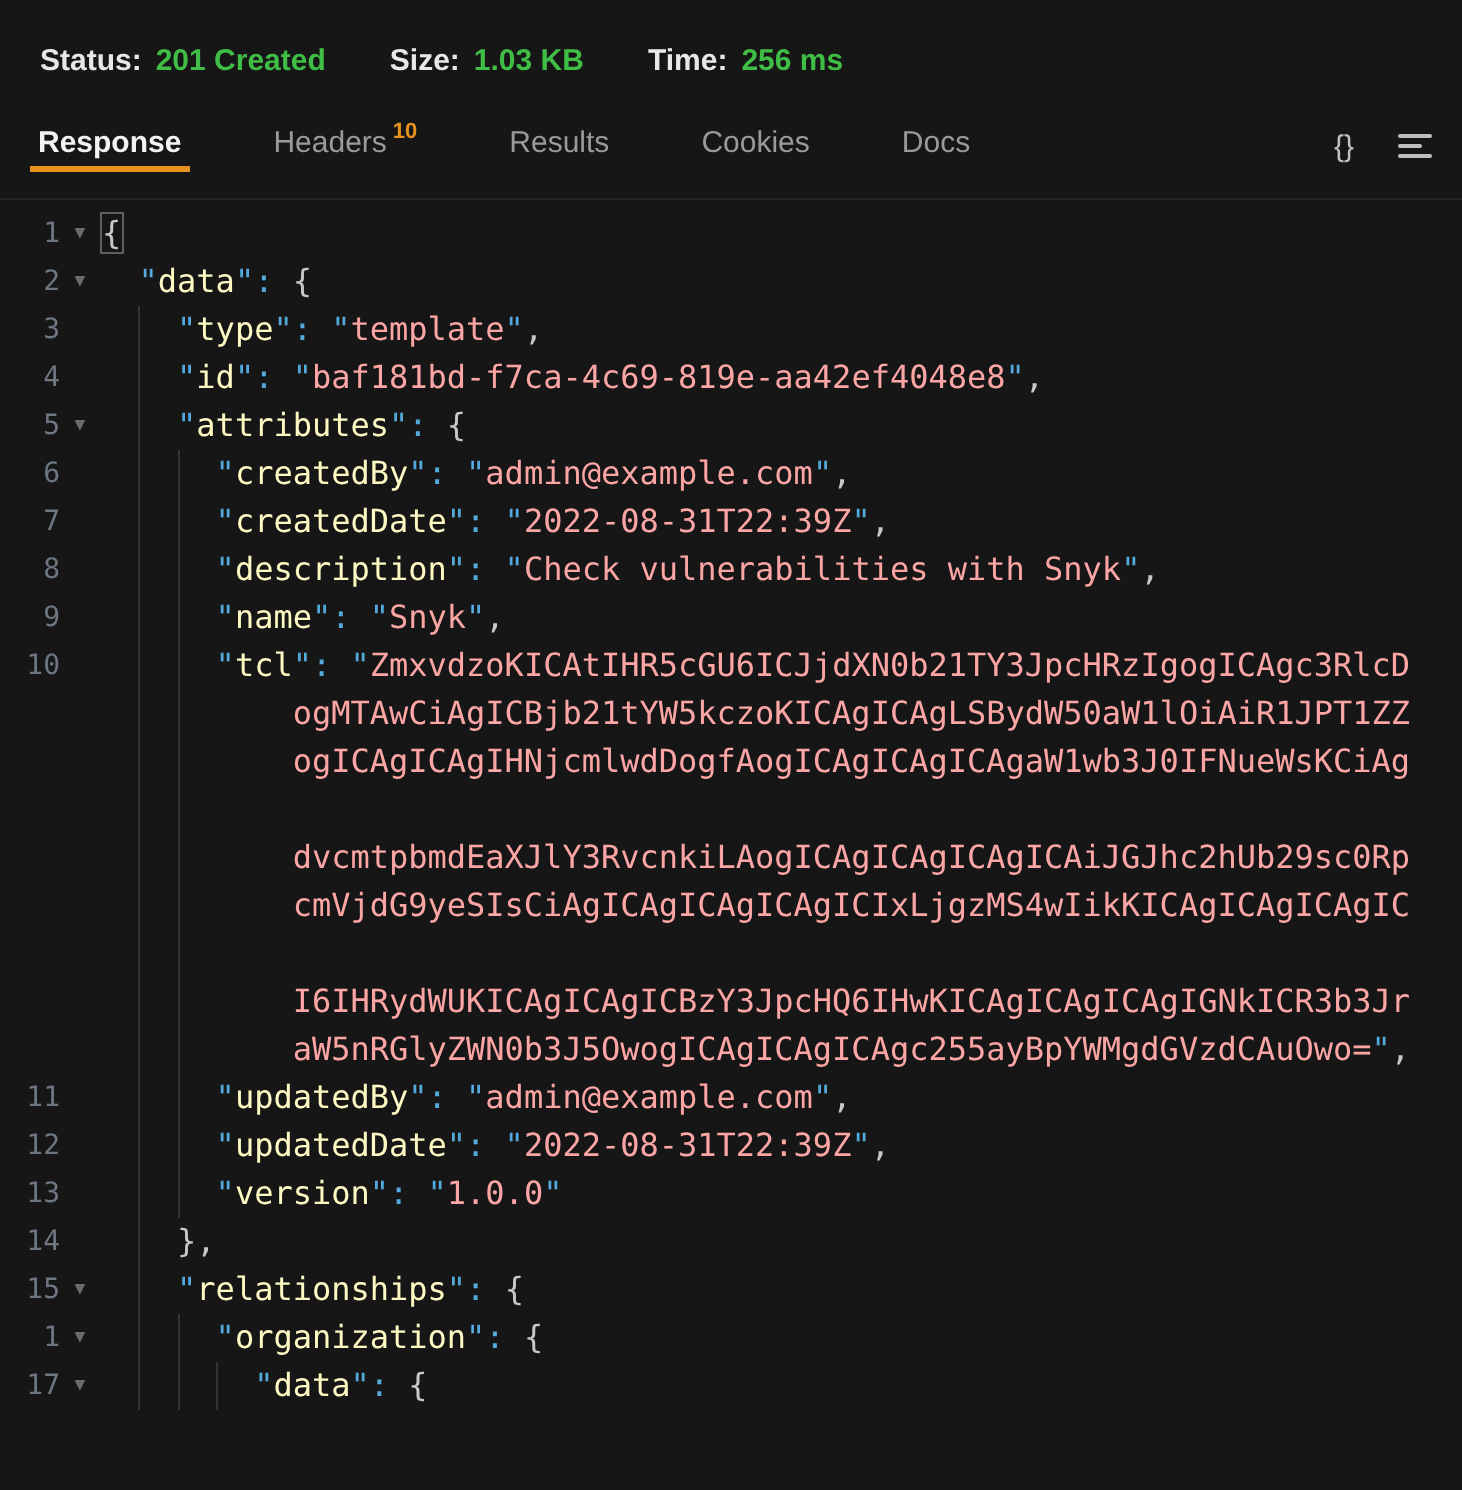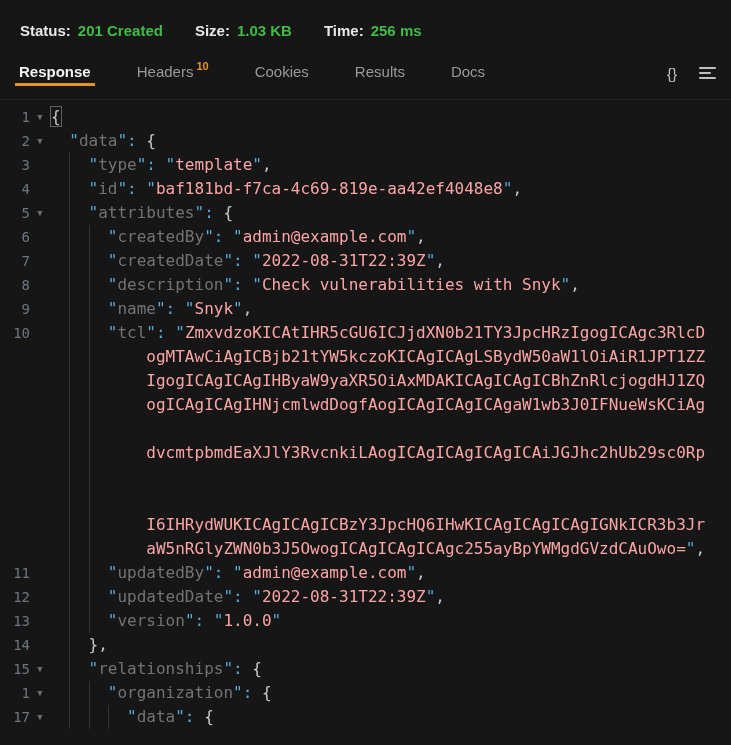--- a/index.html
+++ b/index.html
@@ -26,21 +26,21 @@
   .menu-icon i:nth-child(1){ width:17px; } .menu-icon i:nth-child(2){ width:12px; } .menu-icon i:nth-child(3){ width:17px; }
 
   
   .code-area { padding-top:5px; font-family:"DejaVu Sans Mono", monospace; font-size:16px; }
   .code-row { display:flex; height:24px; line-height:24px; white-space:pre; }
   .gutter { width:50px; flex:none; display:flex; }
   .line-num { width:30px; text-align:right; color:#6e7681; font-size:14px; line-height:24px; }
   .fold { width:20px; text-align:center; color:#6a6a6a; font-size:9px; line-height:24px; cursor:pointer; }
   .content { position:relative; white-space:pre; flex:1; }
   .guide { position:absolute; top:0; bottom:0; width:1px; background:#343434; }
-  .t-q { color:#55aadd; } .t-k { color:#737373; } .t-v { color:#fca5a5; }
+  .t-q { color:#55aadd; } .t-k { color:#fef9c3; } .t-v { color:#fca5a5; }
   .t-p { color:#c8c8c8; } .t-sp { color:#c8c8c8; }
   .t-bx { color:#c8c8c8; border:1px solid #5f5f5f; }
 </style>
 </head>
 <body>
 
 <div class="app">
 
   <div class="status-bar">
     <div class="sgroup">
@@ -60,24 +60,24 @@
   <div class="tab-bar">
     <div class="tab-list">
         <div class="tab active">
           <span>Response</span>
         </div>
         <div class="tab">
           <span>Headers</span>
           <span class="badge">10</span>
         </div>
         <div class="tab">
-          <span>Cookies</span>
+          <span>Results</span>
         </div>
         <div class="tab">
-          <span>Results</span>
+          <span>Cookies</span>
         </div>
         <div class="tab">
           <span>Docs</span>
         </div>
       </div>
     <div class="tab-actions">
       <span class="braces-icon">{}</span>
       <span class="menu-icon">
           <i></i>
           <i></i>
@@ -92,25 +92,24 @@
         <div class="code-row"><div class="gutter"><span class="line-num">2</span><span class="fold">▼</span></div><div class="content"><span class="t-sp">  </span><span class="t-q">"</span><span class="t-k">data</span><span class="t-q">": </span><span class="t-p">{</span></div></div>
         <div class="code-row"><div class="gutter"><span class="line-num">3</span><span class="fold"></span></div><div class="content"><span class="guide" style="left: 2ch;"></span><span class="t-sp">    </span><span class="t-q">"</span><span class="t-k">type</span><span class="t-q">": "</span><span class="t-v">template</span><span class="t-q">"</span><span class="t-p">,</span></div></div>
         <div class="code-row"><div class="gutter"><span class="line-num">4</span><span class="fold"></span></div><div class="content"><span class="guide" style="left: 2ch;"></span><span class="t-sp">    </span><span class="t-q">"</span><span class="t-k">id</span><span class="t-q">": "</span><span class="t-v">baf181bd-f7ca-4c69-819e-aa42ef4048e8</span><span class="t-q">"</span><span class="t-p">,</span></div></div>
         <div class="code-row"><div class="gutter"><span class="line-num">5</span><span class="fold">▼</span></div><div class="content"><span class="guide" style="left: 2ch;"></span><span class="t-sp">    </span><span class="t-q">"</span><span class="t-k">attributes</span><span class="t-q">": </span><span class="t-p">{</span></div></div>
         <div class="code-row"><div class="gutter"><span class="line-num">6</span><span class="fold"></span></div><div class="content"><span class="guide" style="left: 2ch;"></span><span class="guide" style="left: 4ch;"></span><span class="t-sp">      </span><span class="t-q">"</span><span class="t-k">createdBy</span><span class="t-q">": "</span><span class="t-v">admin@example.com</span><span class="t-q">"</span><span class="t-p">,</span></div></div>
         <div class="code-row"><div class="gutter"><span class="line-num">7</span><span class="fold"></span></div><div class="content"><span class="guide" style="left: 2ch;"></span><span class="guide" style="left: 4ch;"></span><span class="t-sp">      </span><span class="t-q">"</span><span class="t-k">createdDate</span><span class="t-q">": "</span><span class="t-v">2022-08-31T22:39Z</span><span class="t-q">"</span><span class="t-p">,</span></div></div>
         <div class="code-row"><div class="gutter"><span class="line-num">8</span><span class="fold"></span></div><div class="content"><span class="guide" style="left: 2ch;"></span><span class="guide" style="left: 4ch;"></span><span class="t-sp">      </span><span class="t-q">"</span><span class="t-k">description</span><span class="t-q">": "</span><span class="t-v">Check vulnerabilities with Snyk</span><span class="t-q">"</span><span class="t-p">,</span></div></div>
         <div class="code-row"><div class="gutter"><span class="line-num">9</span><span class="fold"></span></div><div class="content"><span class="guide" style="left: 2ch;"></span><span class="guide" style="left: 4ch;"></span><span class="t-sp">      </span><span class="t-q">"</span><span class="t-k">name</span><span class="t-q">": "</span><span class="t-v">Snyk</span><span class="t-q">"</span><span class="t-p">,</span></div></div>
         <div class="code-row"><div class="gutter"><span class="line-num">10</span><span class="fold"></span></div><div class="content"><span class="guide" style="left: 2ch;"></span><span class="guide" style="left: 4ch;"></span><span class="t-sp">      </span><span class="t-q">"</span><span class="t-k">tcl</span><span class="t-q">": "</span><span class="t-v">ZmxvdzoKICAtIHR5cGU6ICJjdXN0b21TY3JpcHRzIgogICAgc3RlcD</span></div></div>
         <div class="code-row"><div class="gutter"><span class="line-num"></span><span class="fold"></span></div><div class="content"><span class="guide" style="left: 2ch;"></span><span class="guide" style="left: 4ch;"></span><span class="t-sp">          </span><span class="t-v">ogMTAwCiAgICBjb21tYW5kczoKICAgICAgLSBydW50aW1lOiAiR1JPT1ZZ</span></div></div>
-        <div class="code-row"><div class="gutter"><span class="line-num"></span><span class="fold"></span></div><div class="content"><span class="guide" style="left: 2ch;"></span><span class="guide" style="left: 4ch;"></span><span class="t-sp">          </span><span class="t-v">IgogICAgICAgIHByaW9yaXR5OiAxMDAKICAgICAgICBhZnRlcjogdHJ1ZQ</span></div></div>
         <div class="code-row"><div class="gutter"><span class="line-num"></span><span class="fold"></span></div><div class="content"><span class="guide" style="left: 2ch;"></span><span class="guide" style="left: 4ch;"></span><span class="t-sp">          </span><span class="t-v">ogICAgICAgIHNjcmlwdDogfAogICAgICAgICAgaW1wb3J0IFNueWsKCiAg</span></div></div>
         <div class="code-row"><div class="gutter"><span class="line-num"></span><span class="fold"></span></div><div class="content"><span class="guide" style="left: 2ch;"></span><span class="guide" style="left: 4ch;"></span><span class="t-sp">          </span></div></div>
         <div class="code-row"><div class="gutter"><span class="line-num"></span><span class="fold"></span></div><div class="content"><span class="guide" style="left: 2ch;"></span><span class="guide" style="left: 4ch;"></span><span class="t-sp">          </span><span class="t-v">dvcmtpbmdEaXJlY3RvcnkiLAogICAgICAgICAgICAiJGJhc2hUb29sc0Rp</span></div></div>
-        <div class="code-row"><div class="gutter"><span class="line-num"></span><span class="fold"></span></div><div class="content"><span class="guide" style="left: 2ch;"></span><span class="guide" style="left: 4ch;"></span><span class="t-sp">          </span></div></div>
+        <div class="code-row"><div class="gutter"><span class="line-num"></span><span class="fold"></span></div><div class="content"><span class="guide" style="left: 2ch;"></span><span class="guide" style="left: 4ch;"></span><span class="t-sp">          </span><span class="t-v">cmVjdG9yeSIsCiAgICAgICAgICAgICIxLjgzMS4wIikKICAgICAgICAgIC</span></div></div>
         <div class="code-row"><div class="gutter"><span class="line-num"></span><span class="fold"></span></div><div class="content"><span class="guide" style="left: 2ch;"></span><span class="guide" style="left: 4ch;"></span><span class="t-sp">          </span></div></div>
         <div class="code-row"><div class="gutter"><span class="line-num"></span><span class="fold"></span></div><div class="content"><span class="guide" style="left: 2ch;"></span><span class="guide" style="left: 4ch;"></span><span class="t-sp">          </span><span class="t-v">I6IHRydWUKICAgICAgICBzY3JpcHQ6IHwKICAgICAgICAgIGNkICR3b3Jr</span></div></div>
         <div class="code-row"><div class="gutter"><span class="line-num"></span><span class="fold"></span></div><div class="content"><span class="guide" style="left: 2ch;"></span><span class="guide" style="left: 4ch;"></span><span class="t-sp">          </span><span class="t-v">aW5nRGlyZWN0b3J5OwogICAgICAgICAgc255ayBpYWMgdGVzdCAuOwo=</span><span class="t-q">"</span><span class="t-p">,</span></div></div>
         <div class="code-row"><div class="gutter"><span class="line-num">11</span><span class="fold"></span></div><div class="content"><span class="guide" style="left: 2ch;"></span><span class="guide" style="left: 4ch;"></span><span class="t-sp">      </span><span class="t-q">"</span><span class="t-k">updatedBy</span><span class="t-q">": "</span><span class="t-v">admin@example.com</span><span class="t-q">"</span><span class="t-p">,</span></div></div>
         <div class="code-row"><div class="gutter"><span class="line-num">12</span><span class="fold"></span></div><div class="content"><span class="guide" style="left: 2ch;"></span><span class="guide" style="left: 4ch;"></span><span class="t-sp">      </span><span class="t-q">"</span><span class="t-k">updatedDate</span><span class="t-q">": "</span><span class="t-v">2022-08-31T22:39Z</span><span class="t-q">"</span><span class="t-p">,</span></div></div>
         <div class="code-row"><div class="gutter"><span class="line-num">13</span><span class="fold"></span></div><div class="content"><span class="guide" style="left: 2ch;"></span><span class="guide" style="left: 4ch;"></span><span class="t-sp">      </span><span class="t-q">"</span><span class="t-k">version</span><span class="t-q">": "</span><span class="t-v">1.0.0</span><span class="t-q">"</span></div></div>
         <div class="code-row"><div class="gutter"><span class="line-num">14</span><span class="fold"></span></div><div class="content"><span class="guide" style="left: 2ch;"></span><span class="t-sp">    </span><span class="t-p">},</span></div></div>
         <div class="code-row"><div class="gutter"><span class="line-num">15</span><span class="fold">▼</span></div><div class="content"><span class="guide" style="left: 2ch;"></span><span class="t-sp">    </span><span class="t-q">"</span><span class="t-k">relationships</span><span class="t-q">": </span><span class="t-p">{</span></div></div>
         <div class="code-row"><div class="gutter"><span class="line-num">1</span><span class="fold">▼</span></div><div class="content"><span class="guide" style="left: 2ch;"></span><span class="guide" style="left: 4ch;"></span><span class="t-sp">      </span><span class="t-q">"</span><span class="t-k">organization</span><span class="t-q">": </span><span class="t-p">{</span></div></div>
         <div class="code-row"><div class="gutter"><span class="line-num">17</span><span class="fold">▼</span></div><div class="content"><span class="guide" style="left: 2ch;"></span><span class="guide" style="left: 4ch;"></span><span class="guide" style="left: 6ch;"></span><span class="t-sp">        </span><span class="t-q">"</span><span class="t-k">data</span><span class="t-q">": </span><span class="t-p">{</span></div></div>

